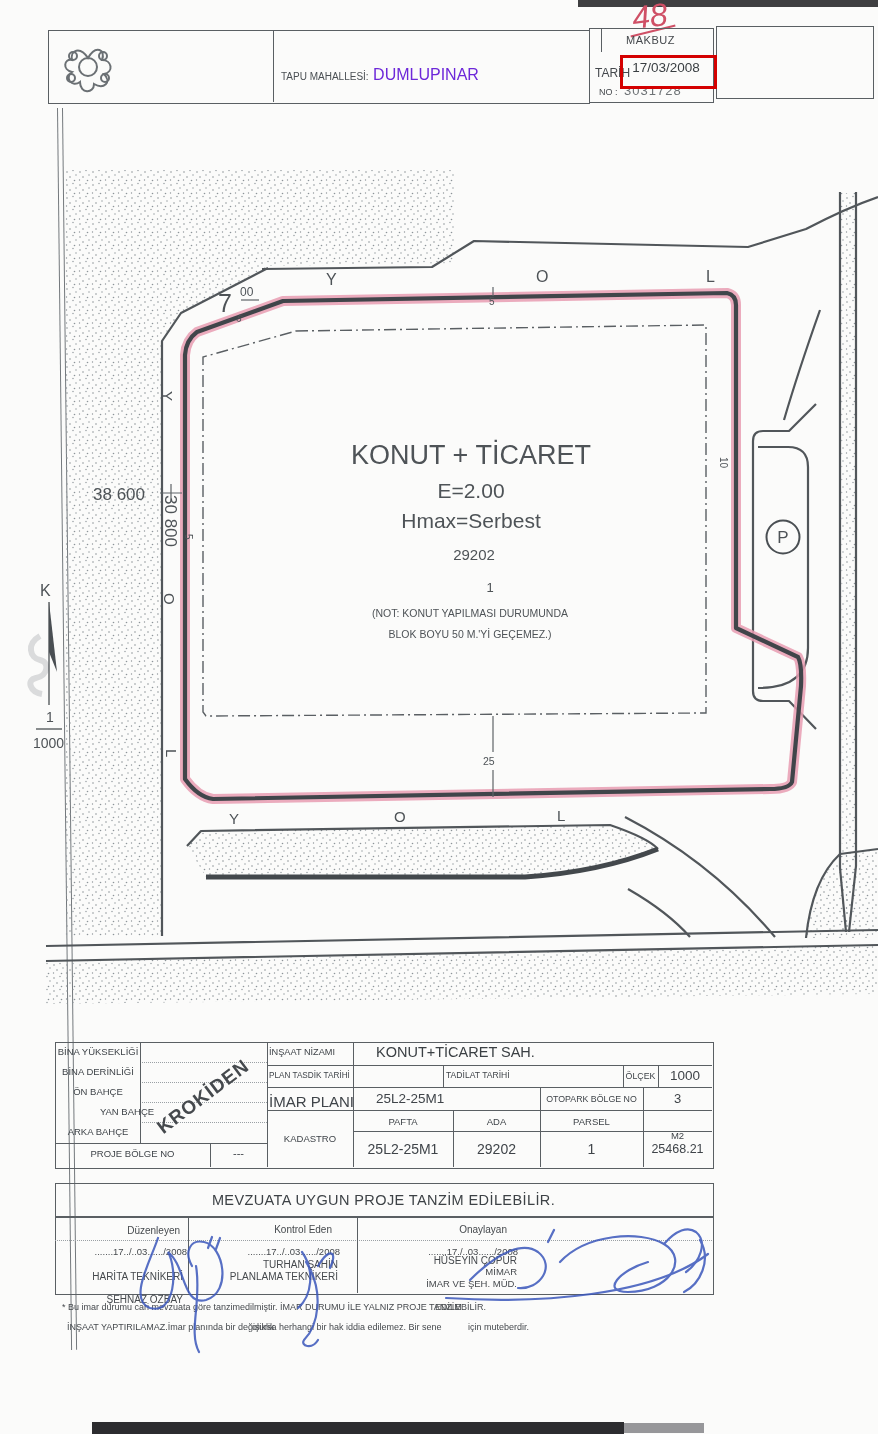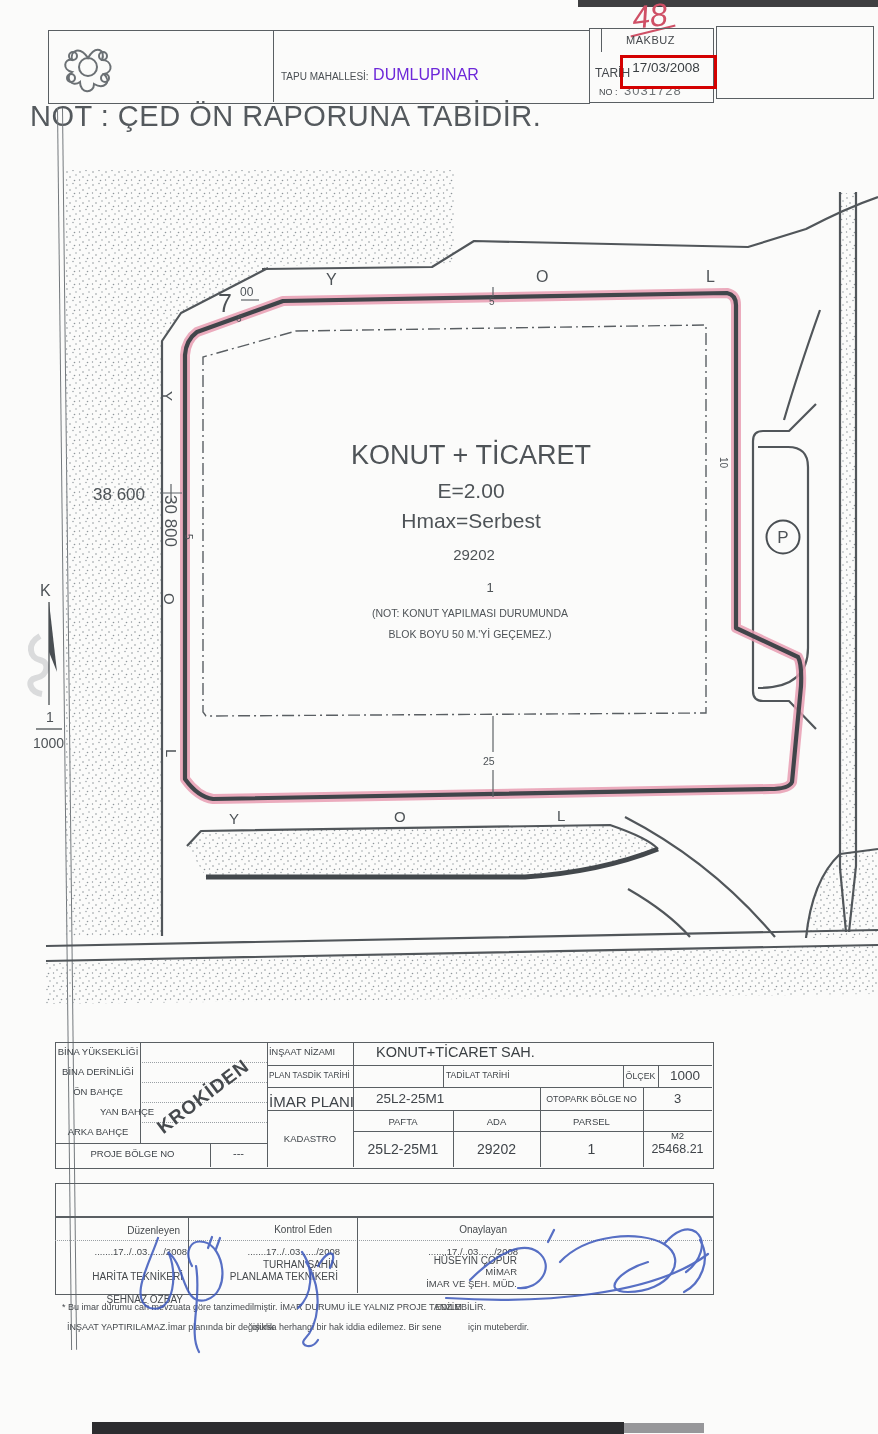--- a/index.html
+++ b/index.html
@@ -50,21 +50,20 @@
   </div>
 
   <div class="abs c" style="left:589px;top:34px;width:123px;font-size:11px;letter-spacing:.5px;">MAKBUZ</div>
   <div class="vl" style="left:601px;top:28px;height:24px;"></div>
   <div class="abs" style="left:595px;top:66px;font-size:12px;">TARİH</div>
   <div class="abs" style="left:599px;top:87px;font-size:9px;">NO :</div>
   <div class="abs" style="left:624px;top:83px;font-size:13px;color:#6e7376;letter-spacing:1px;">3031728</div>
   <div class="abs" style="left:620px;top:55px;width:91px;height:28px;border:3.5px solid #d40000;z-index:5;background:transparent;"></div>
   <div class="abs c" style="left:622px;top:60px;width:88px;font-size:13.5px;color:#393e42;z-index:4;">17/03/2008</div>
 
-  <div class="abs note-title" style="left:30px;top:100px;">NOT : ÇED ÖN RAPORUNA TABİDİR.</div>
 
   <div class="abs" style="left:57px;top:108px;height:1242px;width:4px;border-left:1.4px solid #74797d;border-right:1.4px solid #74797d;transform:rotate(-0.65deg);transform-origin:top left;"></div>
 
   <svg class="abs" style="left:0;top:128px;" width="878" height="912" viewBox="0 128 878 912">
     <defs>
       <pattern id="stip" width="13" height="13" patternUnits="userSpaceOnUse">
         <g fill="#8d9499">
           <circle cx="2" cy="3" r="0.8"></circle>
             <circle cx="8" cy="1.5" r="0.7"></circle>
             <circle cx="5" cy="8" r="0.8"></circle>
@@ -206,20 +205,21 @@
   <div class="cell c" style="left:353px;top:1116px;width:100px;font-size:9.5px;">PAFTA</div>
   <div class="cell c" style="left:453px;top:1116px;width:87px;font-size:9.5px;">ADA</div>
   <div class="cell c" style="left:540px;top:1116px;width:103px;font-size:9.5px;">PARSEL</div>
   <div class="cell c" style="left:643px;top:1116px;width:69px;font-size:9.5px;margin-top:14px;">M2</div>
   <div class="cell c" style="left:353px;top:1141px;width:100px;font-size:14px;">25L2-25M1</div>
   <div class="cell c" style="left:453px;top:1141px;width:87px;font-size:14px;">29202</div>
   <div class="cell c" style="left:540px;top:1141px;width:103px;font-size:14px;">1</div>
   <div class="cell c" style="left:643px;top:1142px;width:69px;font-size:12.5px;">25468.21</div>
 
   <div class="box" style="left:55px;top:1183px;width:657px;height:33px;"></div>
+  <div class="cell c" style="left:55px;top:1192px;width:657px;font-size:14.5px;letter-spacing:.4px;color:#3d4246;">MEVZUATA UYGUN PROJE TANZİM EDİLEBİLİR.</div>
 
   <div class="box" style="left:55px;top:1216px;width:657px;height:77px;"></div>
   <div class="dot" style="left:55px;top:1240px;width:657px;"></div>
   <div class="vl" style="left:188px;top:1216px;height:77px;"></div>
   <div class="vl" style="left:357px;top:1216px;height:77px;"></div>
 
   <div class="sigtxt" style="left:60px;top:1225px;width:120px;">Düzenleyen</div>
   <div class="sigtxt" style="left:212px;top:1224px;width:120px;">Kontrol Eden</div>
   <div class="sigtxt" style="left:382px;top:1224px;width:125px;">Onaylayan</div>
 

